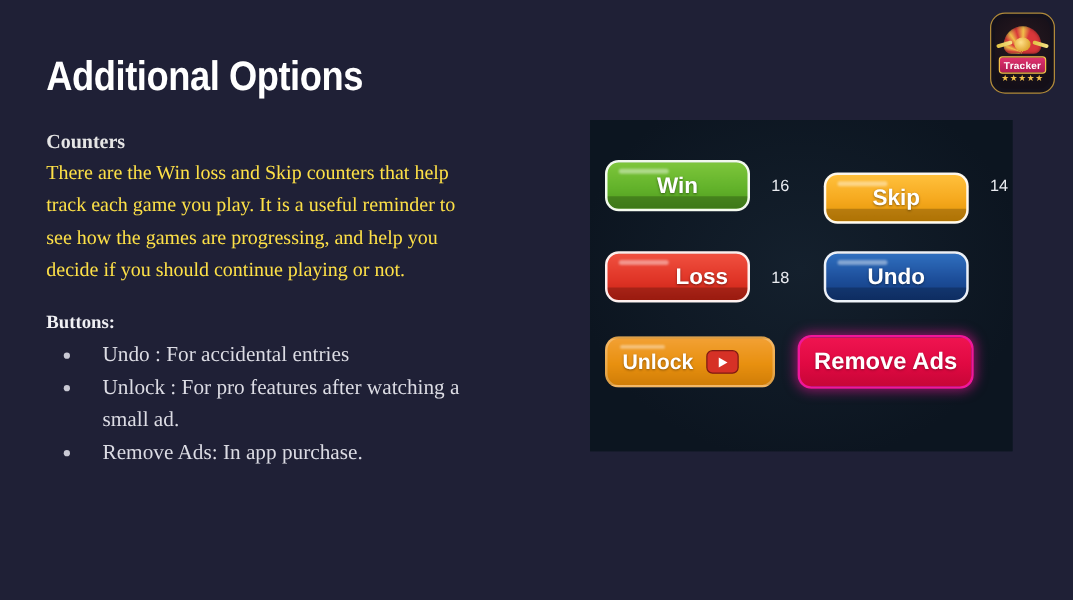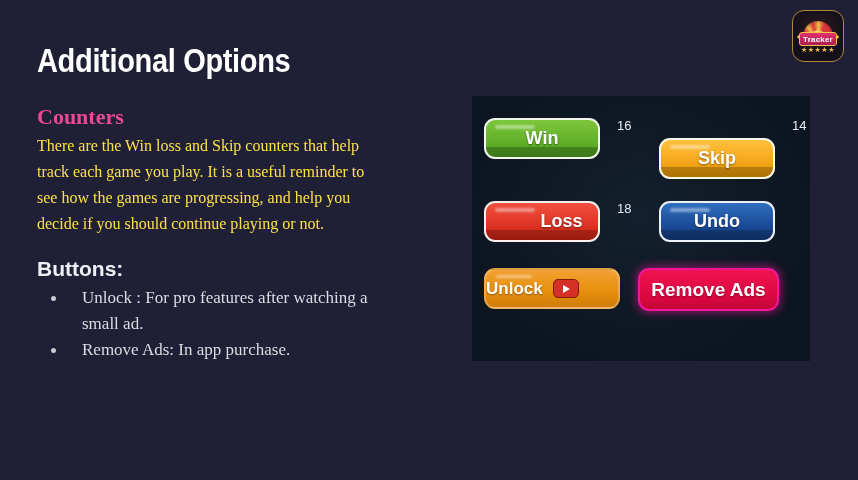--- a/index.html
+++ b/index.html
@@ -41,39 +41,39 @@
     letter-spacing: -0.4px;
     color: #ffffff;
     transform: scaleX(0.88);
     transform-origin: left center;
   }
 
   .section-heading {
     margin-top: 26px;
     font-family: "Liberation Serif", serif;
     font-weight: bold;
-    font-size: 22px;
+    font-size: 16px;
     line-height: 1.1;
-    color: #ec4899;
+    color: #e5e5e5;
   }
 
   .body-para {
     margin-top: 4px;
     font-family: "Liberation Serif", serif;
     font-size: 16px;
     line-height: 26px;
     color: #fde047;
     width: 350px;
   }
 
   .buttons-label {
     margin-top: 20px;
-    font-family: Liberation Sans, sans-serif;
-    font-weight: bold;
-    font-size: 21px;
+    font-family: Liberation Serif, serif;
+    font-weight: bold;
+    font-size: 15px;
     color: #f0f0f4;
   }
 
   .bullet-list {
     margin-top: 4px;
     list-style: none;
     width: 370px;
   }
 
   .bullet-item {
@@ -110,20 +110,21 @@
   }
 
   .btn-grid {
     position: absolute;
     inset: 0;
     padding: 22px 14px 16px 12px;
   }
 
   .btn-row {
     display: flex;
+    align-items: center;
     margin-bottom: 22px;
   }
 
   .btn-row.last { margin-bottom: 0; margin-top: 26px; }
 
   
   .game-btn {
     position: relative;
     width: 116px;
     height: 41px;
@@ -187,21 +188,21 @@
   .btn-unlock {
     position: relative;
     width: 136px;
     height: 41px;
     border-radius: 11px;
     border: 2px solid rgba(255,255,255,0.25);
     background: linear-gradient(180deg,#f2a033 0%,#e8900f 55%,#d07d07 100%);
     display: flex;
     align-items: center;
     justify-content: flex-start;
-    padding-left: 0;
+    padding-left: 12px;
     font-family: "Liberation Sans", sans-serif;
     font-weight: bold;
     font-size: 17px;
     color: #ffffff;
     text-shadow: 0 1px 2px rgba(0,0,0,0.4);
     overflow: hidden;
     flex: none;
   }
   .btn-unlock::before {
     content: "";
@@ -255,21 +256,21 @@
     margin-left: 18px;
     flex: none;
   }
 
   
   .logo {
     position: absolute;
     right: 14px;
     top: 10px;
     width: 52px;
-    height: 52px;
+    height: 65px;
     border-radius: 12px;
     background: #14111c;
     border: 1.5px solid #b08a3a;
     overflow: hidden;
   }
   .logo-inner {
     position: absolute;
     inset: 3px;
     border-radius: 9px;
     background: radial-gradient(circle at 50% 38%, #2a1a20 0%, #140f18 80%);
@@ -345,20 +346,21 @@
 
     <div class="page-title">Additional Options</div>
 
     <div class="section-heading">Counters</div>
 
     <div class="body-para">There are the Win loss and Skip counters that help track each game you play.  It is a useful reminder to see how the games are progressing, and help you decide if you should continue playing or not.</div>
 
     <div class="buttons-label">Buttons:</div>
 
     <ul class="bullet-list">
+      <li class="bullet-item">Undo : For accidental entries</li>
       <li class="bullet-item">Unlock : For pro features after watching a small ad.</li>
       <li class="bullet-item">Remove Ads:  In app purchase.</li>
     </ul>
 
   </div>
 
   <div class="app-panel">
     <div class="btn-grid">
 
       <div class="btn-row">

